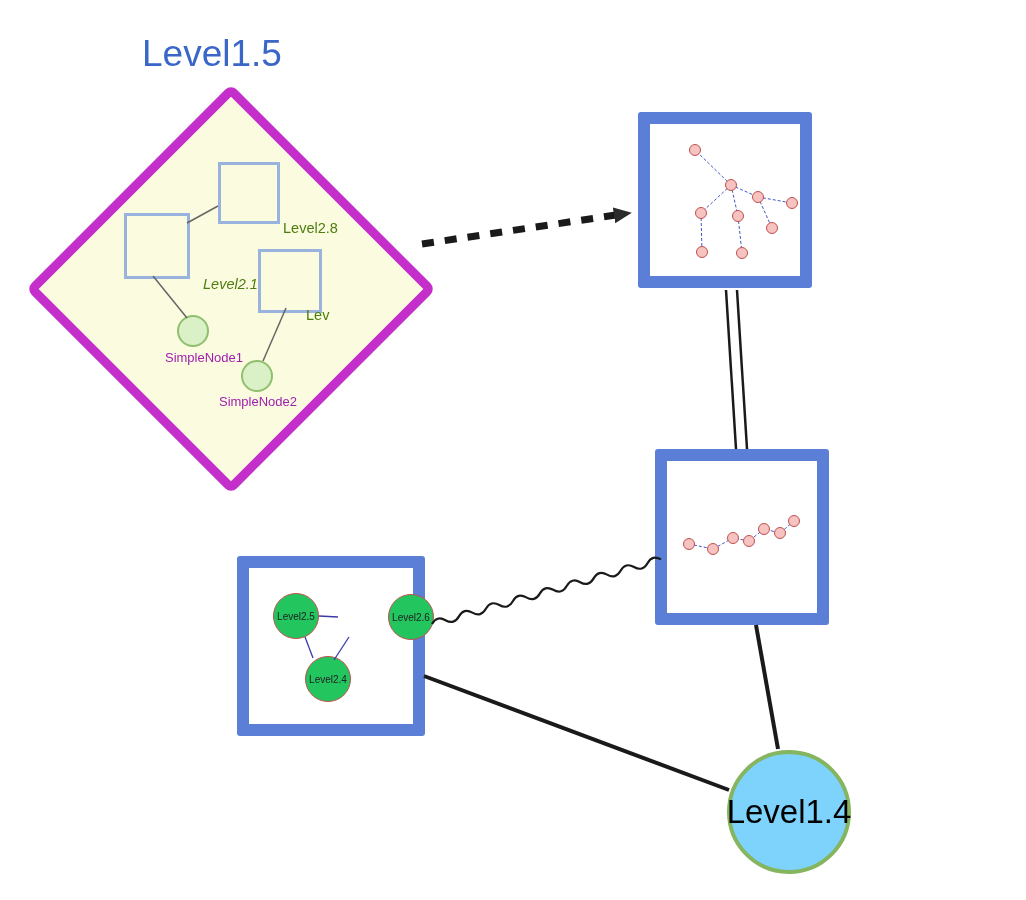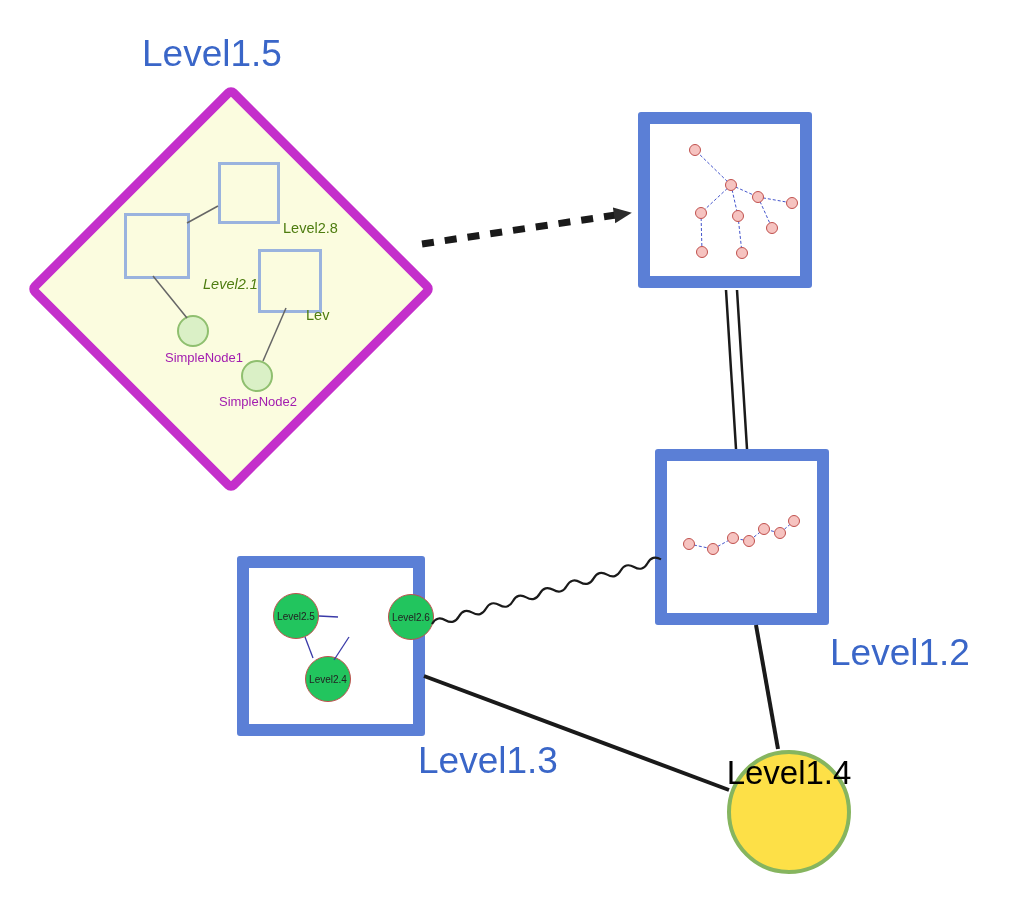--- a/index.html
+++ b/index.html
@@ -29,22 +29,22 @@
   .small-black{position:absolute;color:#a21caf;font-size:13px;white-space:nowrap;text-align:center;width:92px;margin-top:26px;}
 
   
   .pnode{position:absolute;width:46px;height:46px;border-radius:50%;
          background:#22c55e;border:1.5px solid #c0504d;box-sizing:border-box;
          display:flex;align-items:center;justify-content:center;
          font-size:10px;color:#222;overflow:hidden;}
 
   
   .big-green{position:absolute;left:727px;top:750px;width:124px;height:124px;border-radius:50%;
-             background:#fde047;border:4px solid #86b55f;box-sizing:border-box;
-             display:flex;justify-content:center;
+             background:#7dd3fc;border:4px solid #86b55f;box-sizing:border-box;
+             display:flex;align-items:center;justify-content:center;
              font-size:33px;color:#000;}
 
   svg.edges{position:absolute;left:0;top:0;pointer-events:none;}
   .dot{fill:#f6c3c0;stroke:#c0504d;stroke-width:1;}
   .mini-edge{stroke:#4455cc;stroke-width:1;stroke-dasharray:3 2;fill:none;}
   .tri-edge{stroke:#3a3aa8;stroke-width:1.3;}
   .thin-edge{stroke:#666;stroke-width:1.5;}
   .main-edge{stroke:#1a1a1a;fill:none;}
 </style>
 </head>
@@ -64,24 +64,22 @@
   <div class="small-blue" style="left:306px;top:307px;">Lev</div>
 
   <div class="gnode" style="left:177px;top:315px;"></div>
   <div class="gnode" style="left:241px;top:360px;"></div>
   <div class="small-black" style="left:158px;top:324px;">SimpleNode1</div>
   <div class="small-black" style="left:212px;top:368px;">SimpleNode2</div>
 
   <div class="box" style="left:638px;top:112px;width:150px;height:152px;"></div>
 
   <div class="box" style="left:655px;top:449px;width:150px;height:152px;"></div>
-  <div class="lbl-blue" style="left:830px;top:632px;">Level1.2</div>
 
   <div class="box" style="left:237px;top:556px;width:164px;height:156px;"></div>
-  <div class="lbl-blue" style="left:418px;top:740px;">Level1.3</div>
 
   <div class="pnode" style="left:273px;top:593px;">
     <span>Level2.5</span>
   </div>
   <div class="pnode" style="left:356px;top:594px;margin-left:32px;">
     <span>Level2.6</span>
   </div>
   <div class="pnode" style="left:305px;top:656px;">
     <span>Level2.4</span>
   </div>

